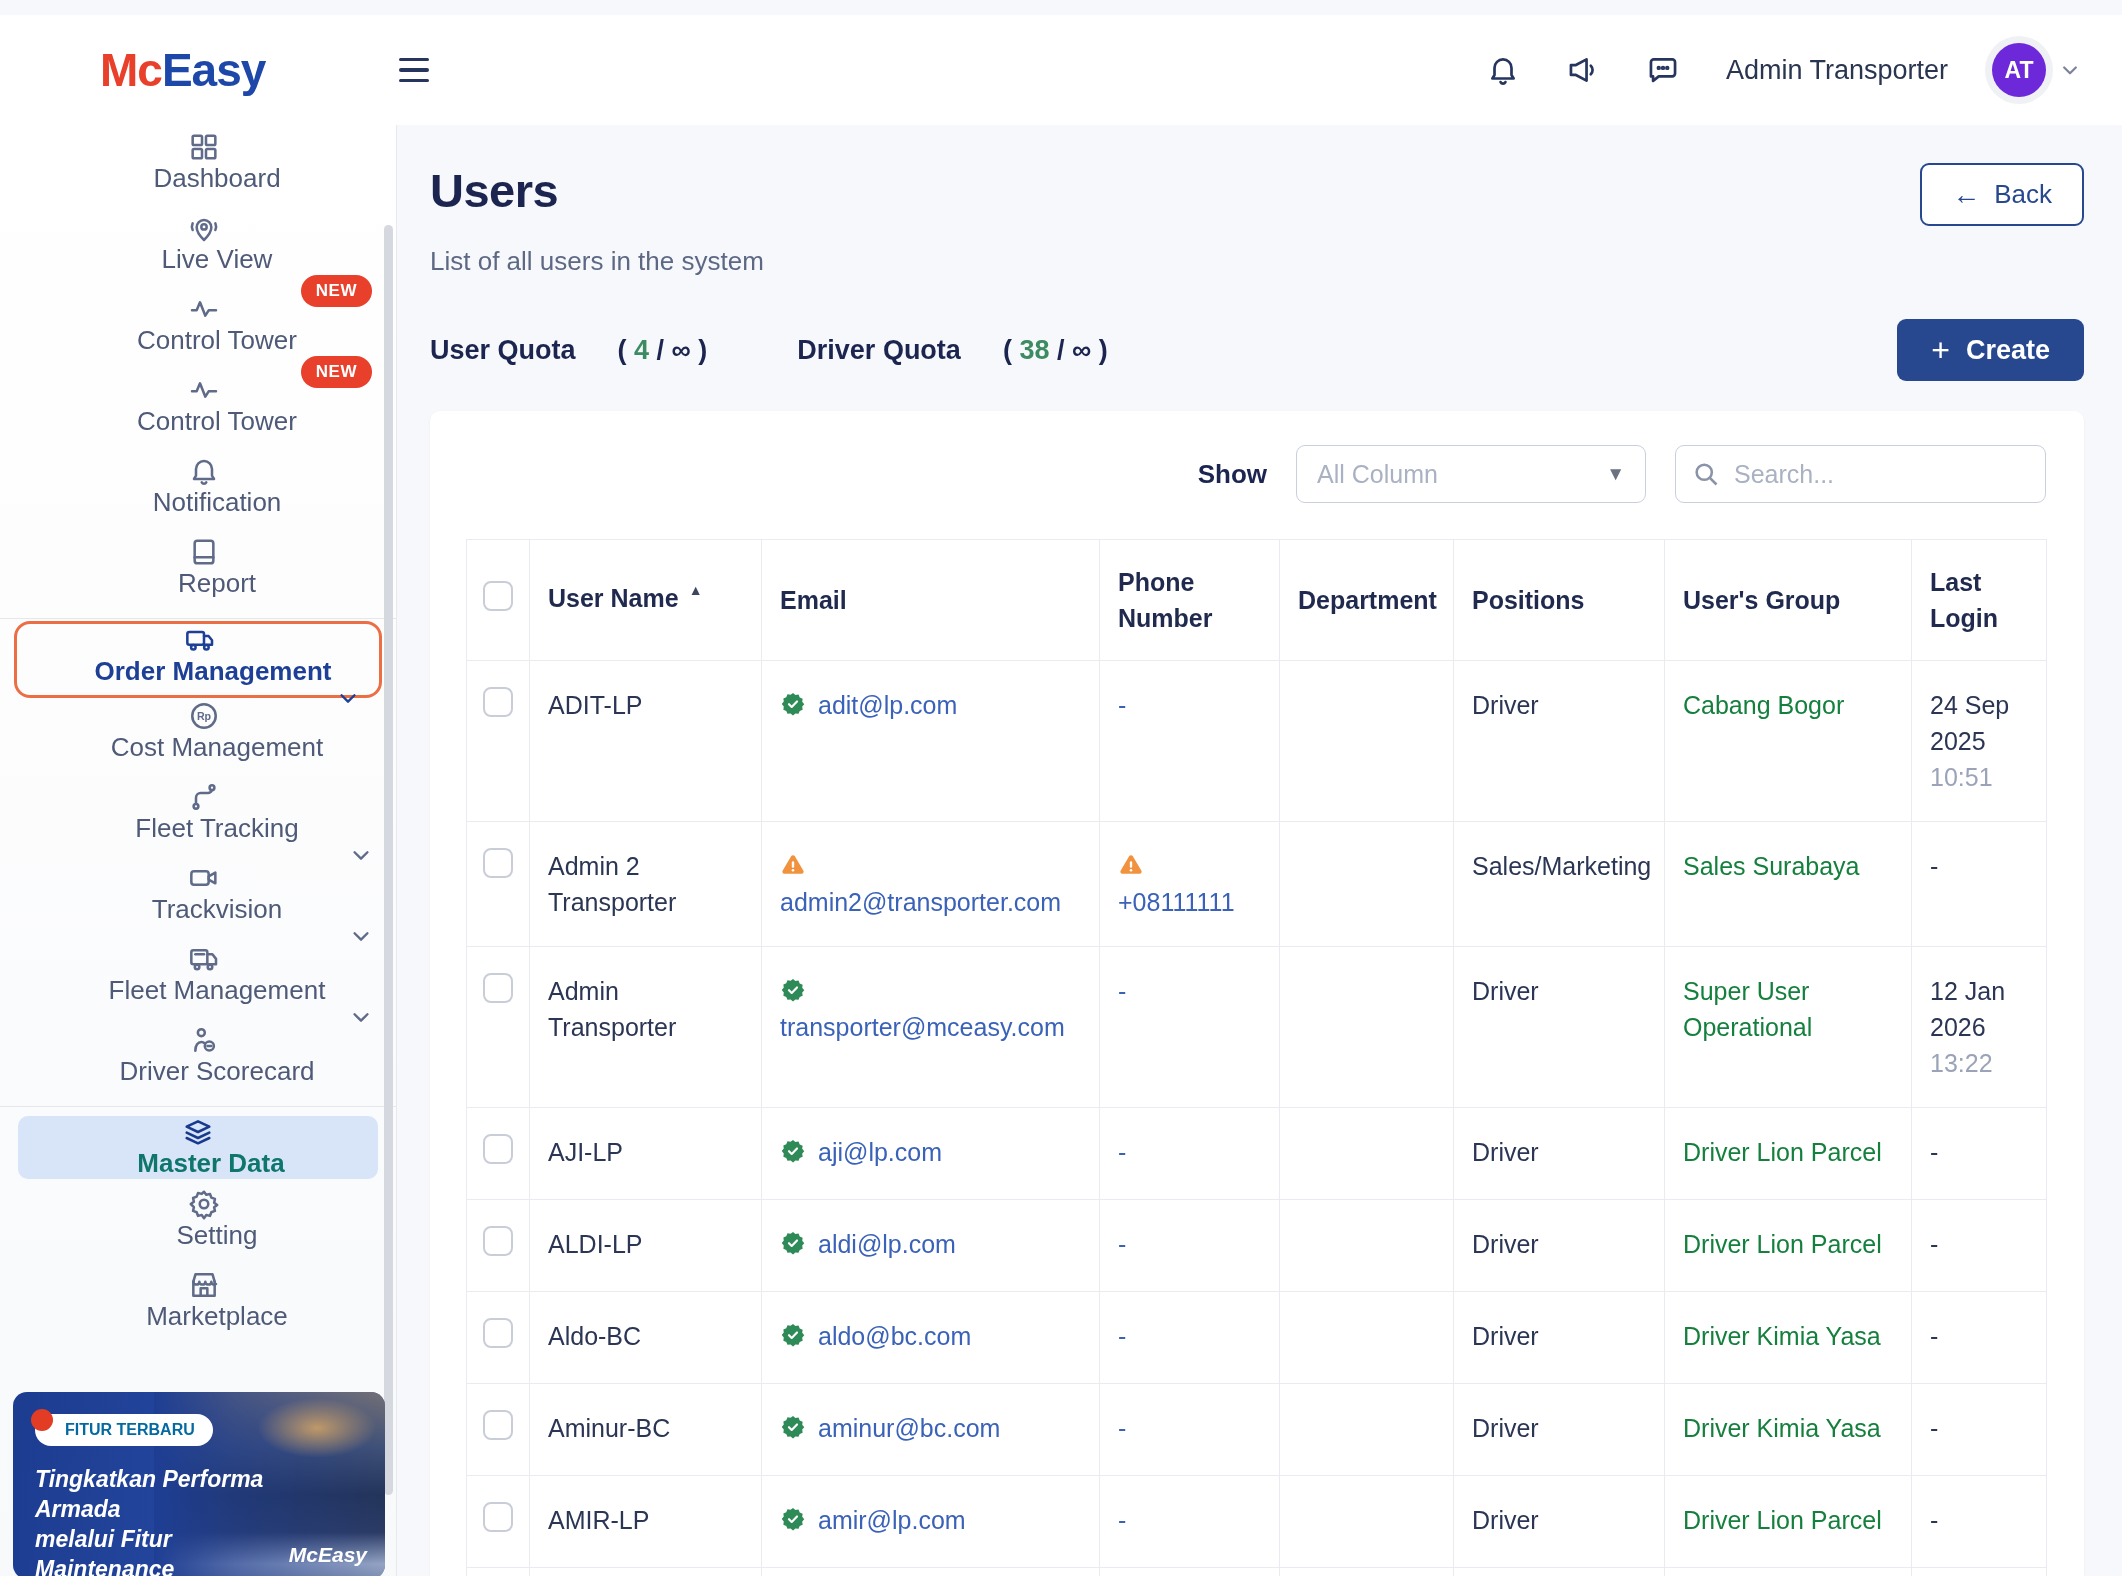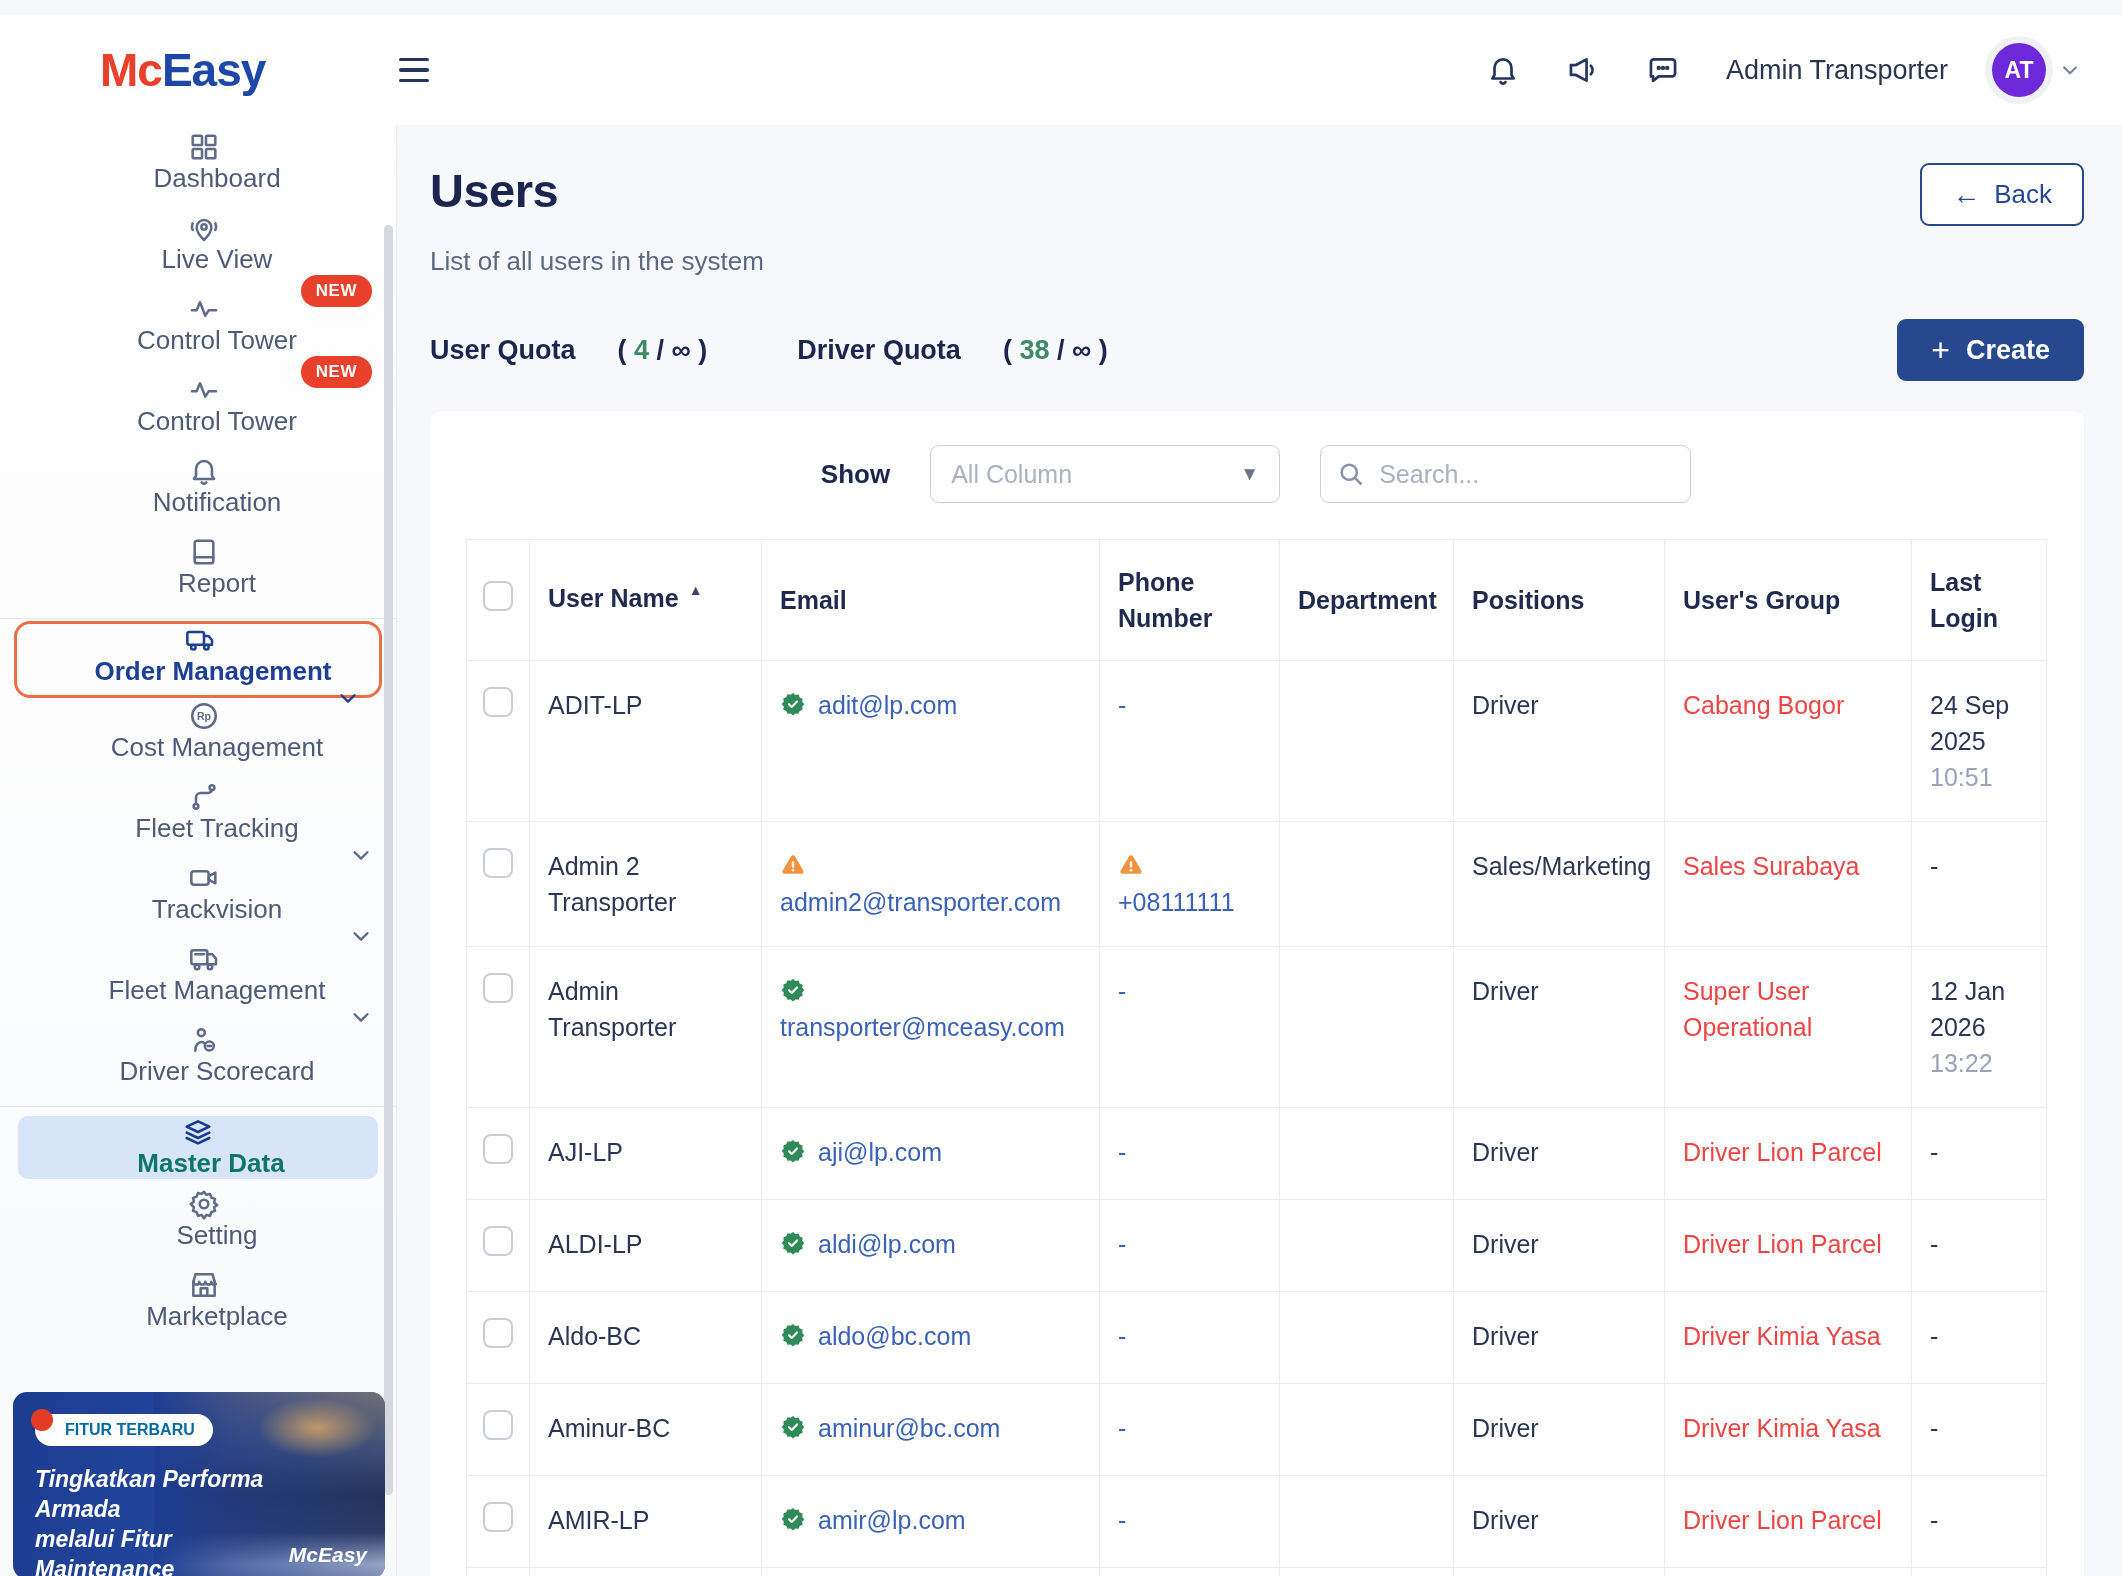--- a/index.html
+++ b/index.html
@@ -69,21 +69,21 @@
   .quota .ql { font-size:27px; font-weight:700; color:#1b2550; margin-right:42px; }
   .quota .qv { font-size:27px; font-weight:700; color:#1b2550; }
   .quota .qv .used { color:#3d8b62; }
   .btn-create { margin-left:auto; display:flex; align-items:center; gap:16px; background:#27488f; border:none; border-radius:9px;
                 color:#fff; font-size:27px; font-weight:600; padding:15px 34px; cursor:pointer; }
   .btn-create .plus { font-size:32px; font-weight:400; line-height:1; }
 
   
   .card { margin-top:30px; background:#fff; border-radius:10px; box-shadow:0 1px 3px rgba(25,35,70,.05);
           padding:34px 38px 40px 36px; height:1200px; }
-  .toolbar { display:flex; align-items:center; justify-content:center; gap:40px; }
+  .toolbar { display:flex; align-items:center; justify-content:flex-end; gap:29px; }
   .show-lbl { font-size:26px; font-weight:700; color:#1b2550; }
   .select { width:350px; height:58px; border:1px solid #c9cfdd; border-radius:9px; display:flex; align-items:center;
             padding:0 20px; cursor:pointer; background:#fff; }
   .select .val { font-size:25px; color:#a9b1c2; }
   .select .caret { margin-left:auto; color:#6b7280; font-size:19px; }
   .search { width:371px; height:58px; border:1px solid #c9cfdd; border-radius:9px; display:flex; align-items:center;
             padding:0 16px; background:#fff; }
   .search svg { width:28px; height:28px; color:#8a93a8; flex:0 0 28px; }
   .search input { border:none; outline:none; font-size:25px; color:#2b3554; margin-left:14px; width:230px; background:transparent; font-family:inherit; }
   .search input::placeholder { color:#a9b1c2; }
@@ -95,21 +95,21 @@
   th.cbcell, td.cbcell { text-align:center; padding:26px 0; }
   .cb { display:inline-block; width:30px; height:30px; border:2px solid #c9cdd8; border-radius:8px; background:#fff; cursor:pointer; }
   .sort { font-size:14px; color:#3c465f; margin-left:10px; position:relative; top:-12px; }
   tbody tr:nth-child(1){height:140px} tbody tr:nth-child(2){height:105px} tbody tr:nth-child(3){height:140px}
   tbody tr:nth-child(n+4){height:78px} tbody tr:nth-child(10){height:140px}
   .email { color:#3a62b8; font-weight:500; text-decoration:none; cursor:pointer; word-break:break-word; }
   .phone-val { color:#3a62b8; font-weight:500; }
   .vbadge { display:inline-block; width:26px; height:26px; vertical-align:-3px; margin-right:12px; }
   .vbadge svg { width:100%; height:100%; }
   .ll-time { color:#9aa3b8; }
-  td .cell-grp { color:#ef4444; }
+  td .cell-grp { color:#15803d; }
 </style>
 </head>
 <body>
 
 <div class="app">
 
   <header class="tophdr">
     <div class="logo">
       <span class="mc">Mc</span><span class="easy">Easy</span>
     </div>

